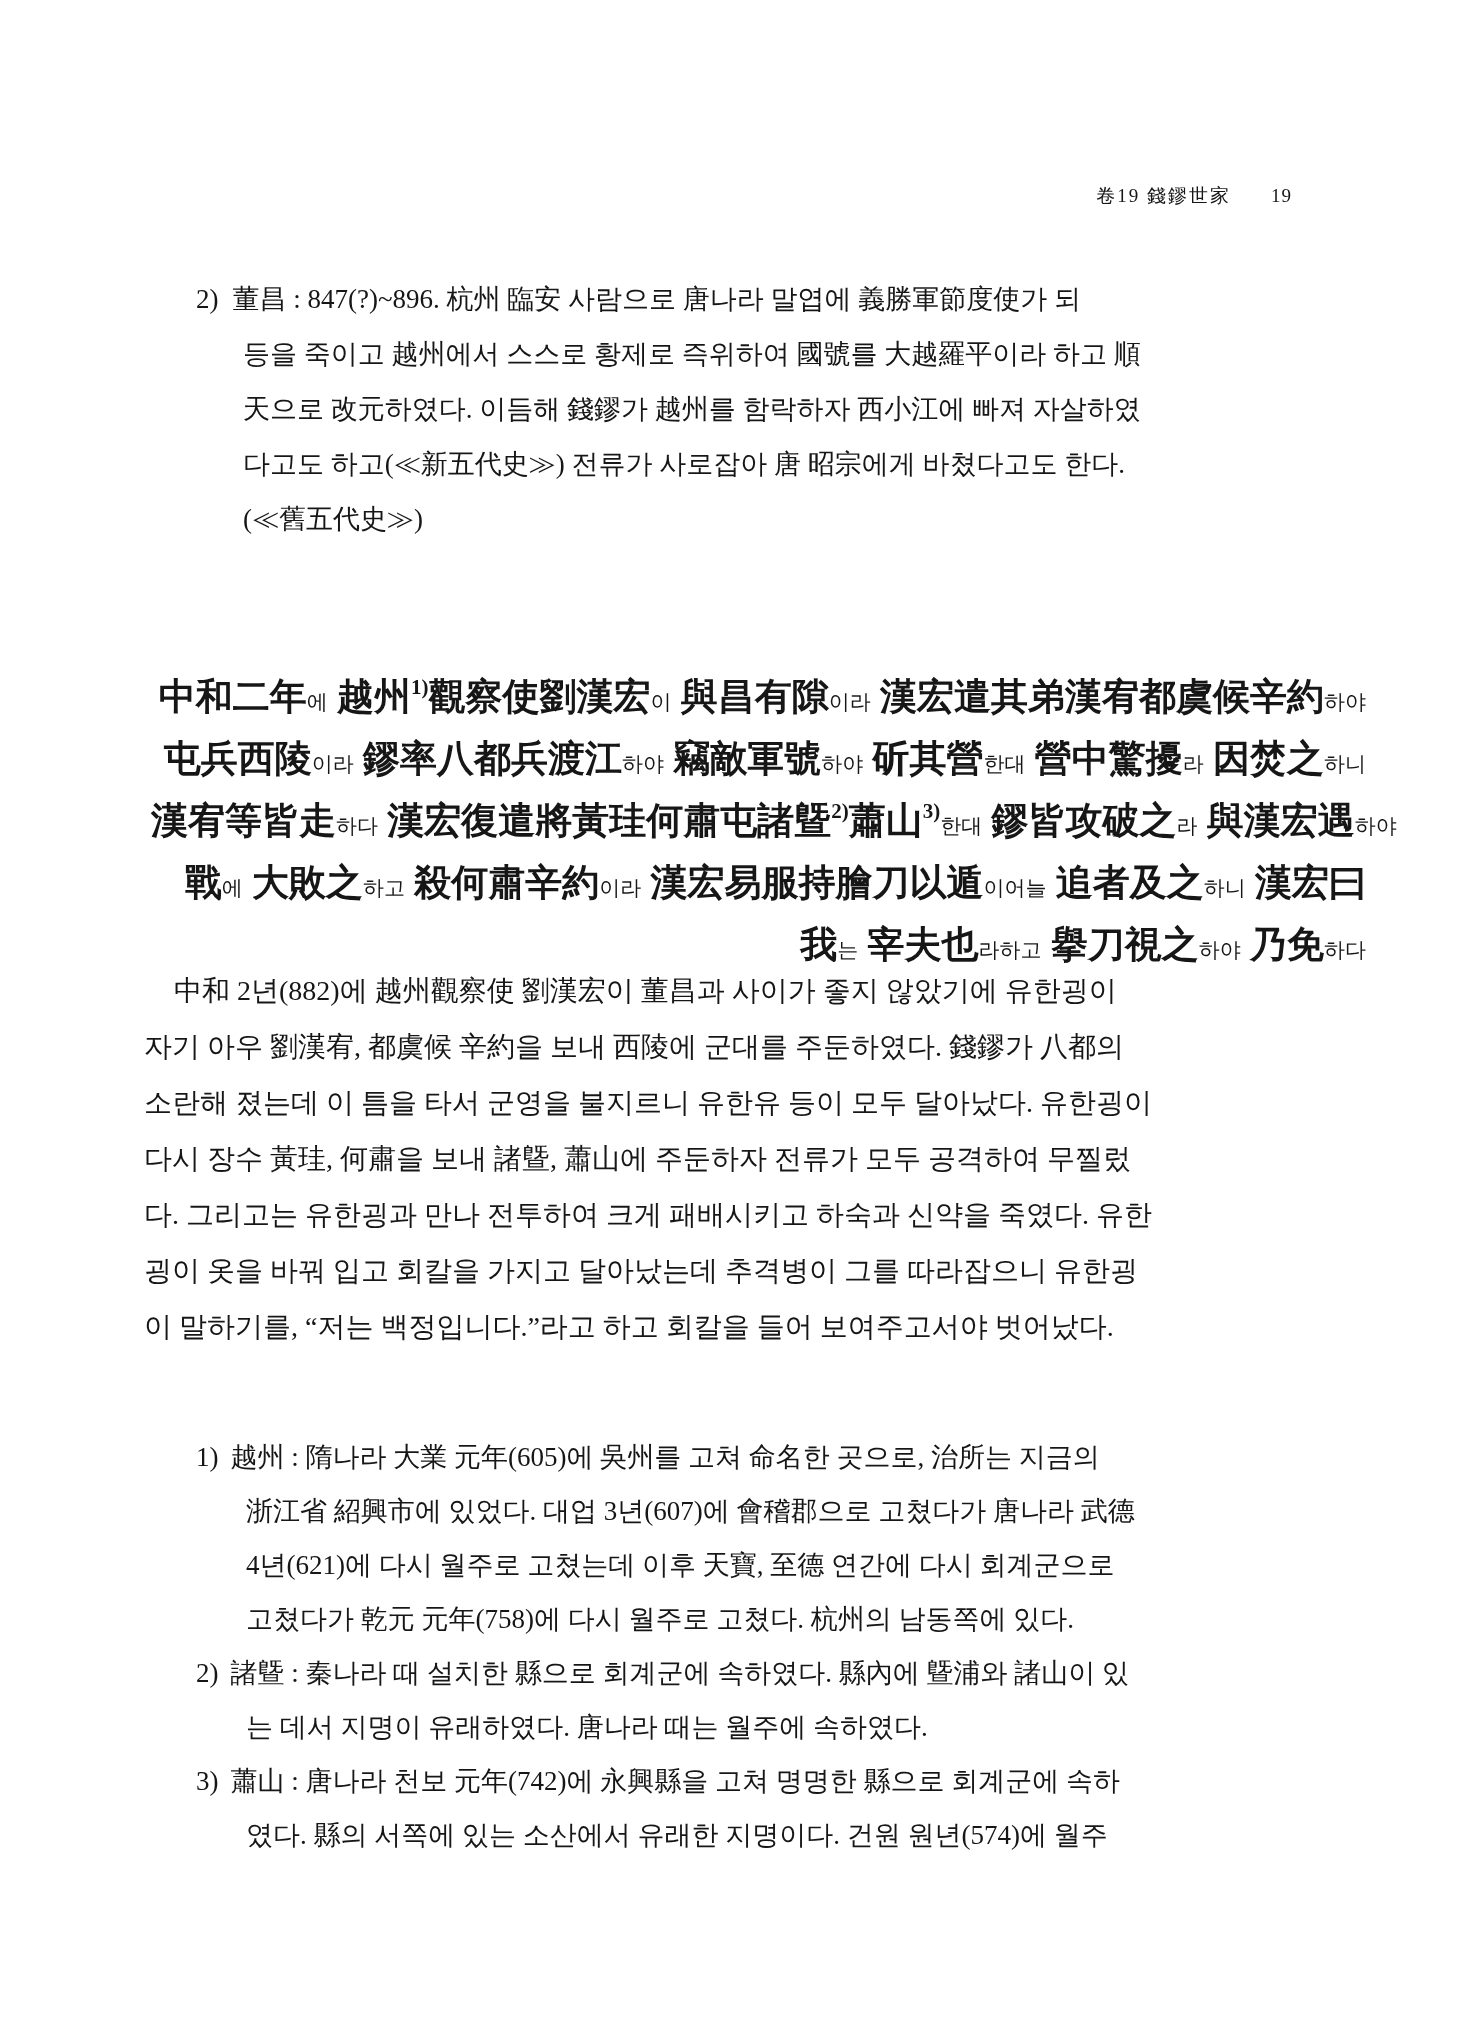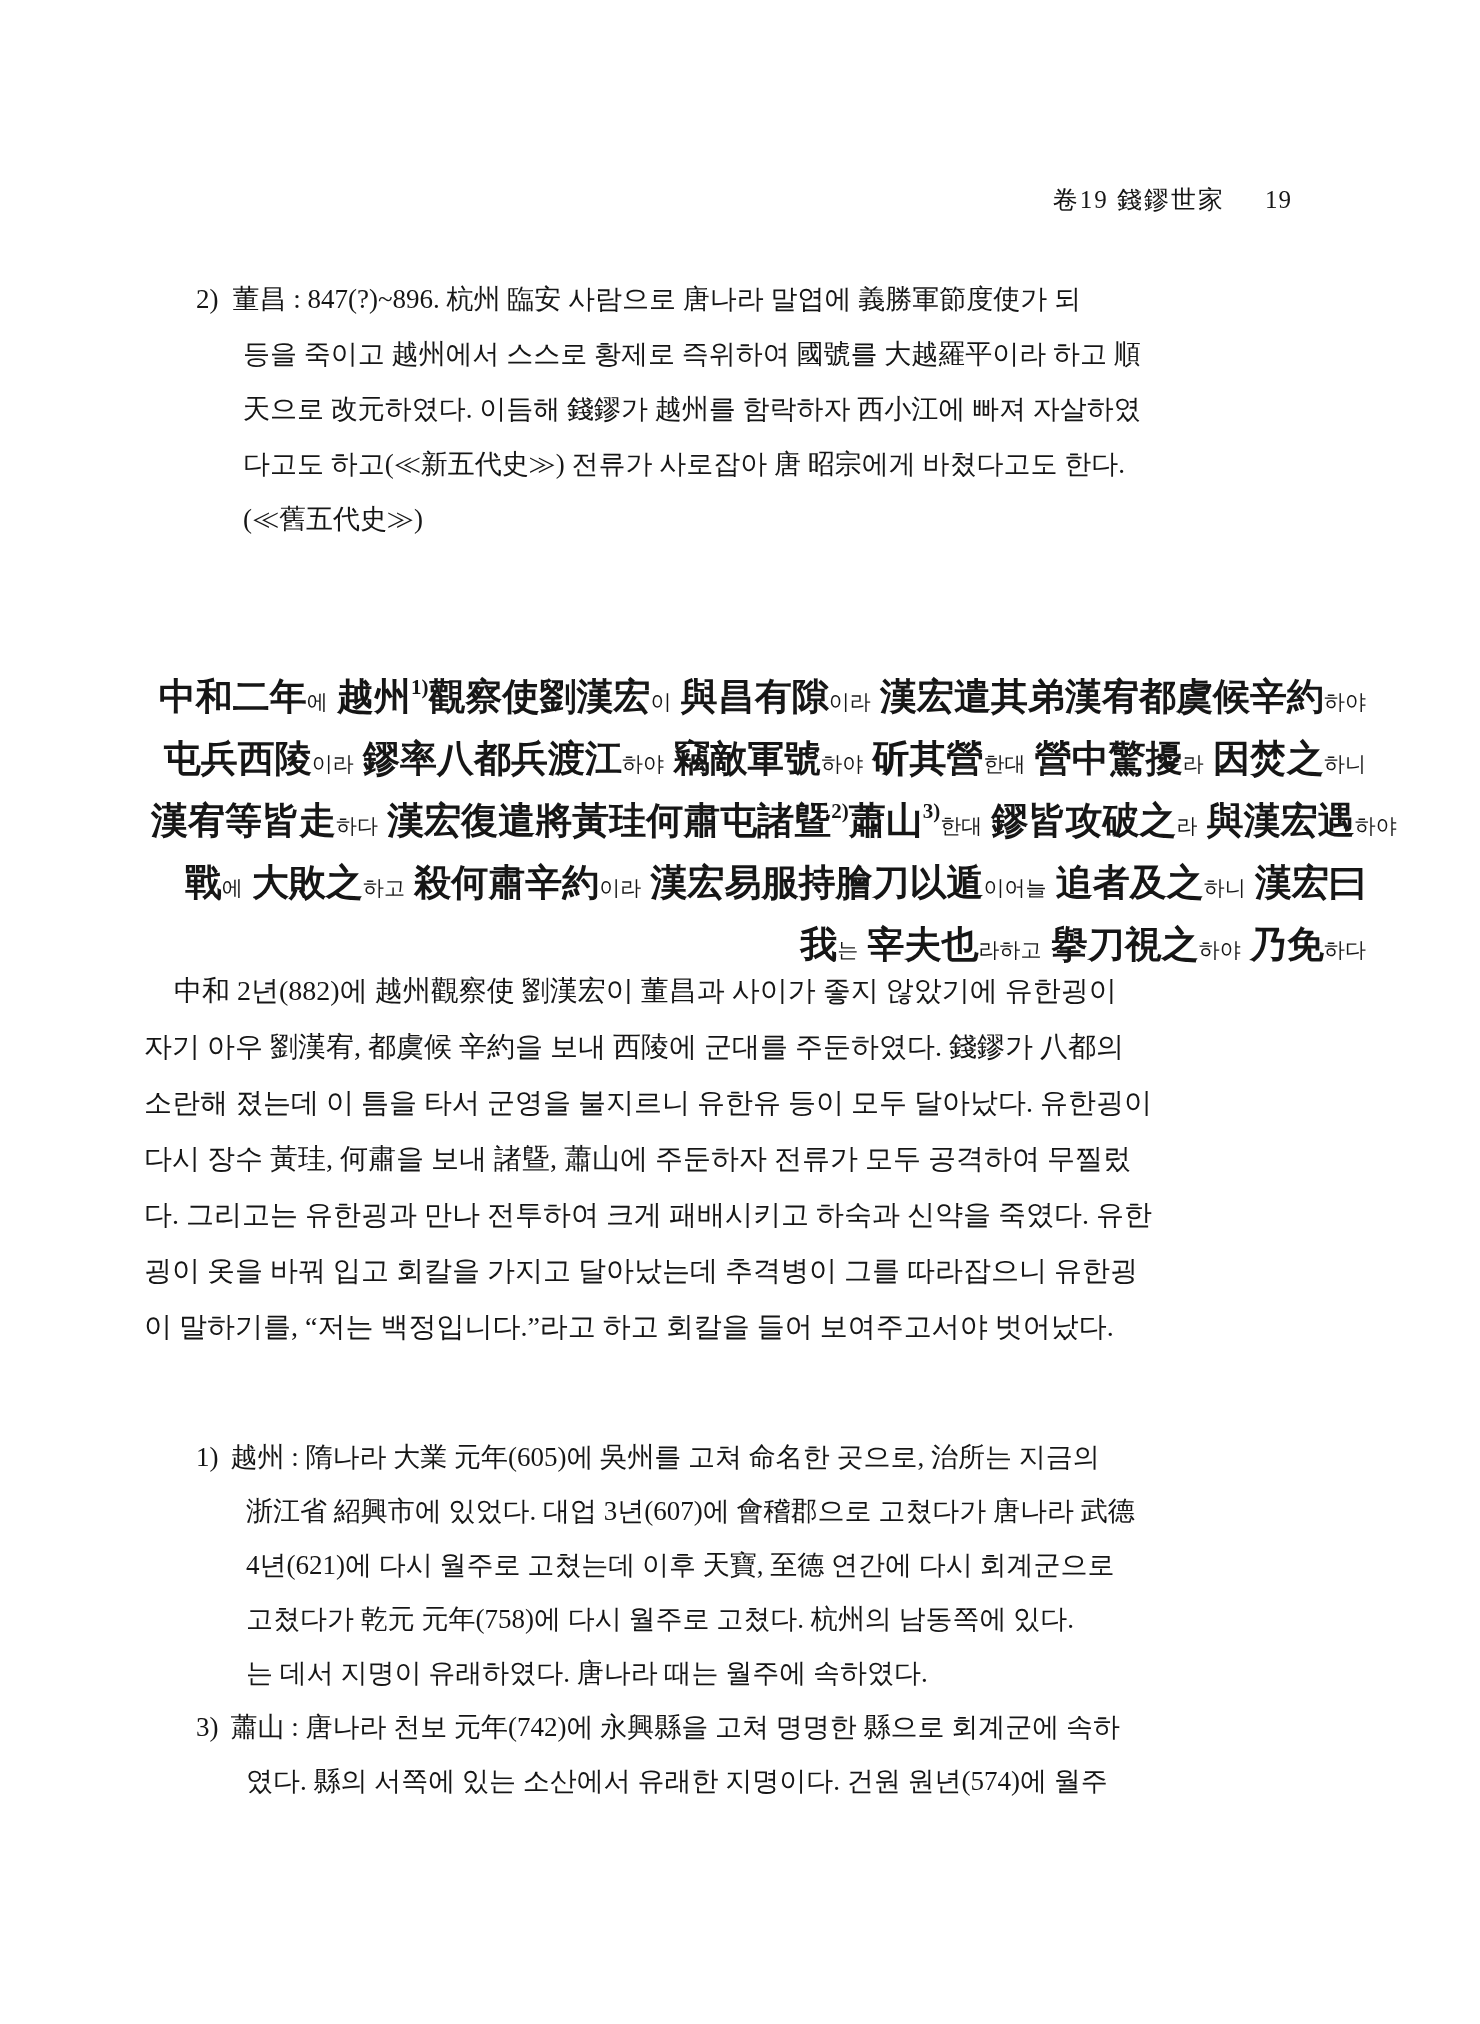--- a/index.html
+++ b/index.html
@@ -3,21 +3,21 @@
 <meta charset="utf-8">
 <style>
   html,body{margin:0;padding:0;background:#ffffff;}
   .page{
     position:relative;width:1480px;height:2024px;background:#ffffff;
     color:#161616;font-family:"Liberation Serif","DejaVu Serif",serif;
     overflow:hidden;
   }
   .running-header{
     position:absolute;top:183px;left:0;width:1292px;text-align:right;
-    font-size:25px;letter-spacing:2px;white-space:nowrap;
+    font-size:19px;letter-spacing:2px;white-space:nowrap;
   }
   .rh-page{margin-left:40px;letter-spacing:1px;}
 
   .note-block{
     position:absolute;top:272px;left:196px;width:1110px;
     font-size:27px;line-height:55px;
   }
   .note-line{white-space:nowrap;}
   .note-line .marker{margin-right:14px;}
   .note-line.cont{padding-left:47px;}
@@ -77,17 +77,18 @@
       <div class="tr-line">다. 그리고는 유한굉과 만나 전투하여 크게 패배시키고 하숙과 신약을 죽였다. 유한</div>
       <div class="tr-line">굉이 옷을 바꿔 입고 회칼을 가지고 달아났는데 추격병이 그를 따라잡으니 유한굉</div>
       <div class="tr-line">이 말하기를, “저는 백정입니다.”라고 하고 회칼을 들어 보여주고서야 벗어났다.</div>
     </div>
 
   <div class="footnotes-block" id="footnotes">
       <div class="fn-line"><span class="marker">1)</span><span>越州 : 隋나라 大業 元年(605)에 吳州를 고쳐 命名한 곳으로, 治所는 지금의</span></div>
       <div class="fn-line cont"><span>浙江省 紹興市에 있었다. 대업 3년(607)에 會稽郡으로 고쳤다가 唐나라 武德</span></div>
       <div class="fn-line cont"><span>4년(621)에 다시 월주로 고쳤는데 이후 天寶, 至德 연간에 다시 회계군으로</span></div>
       <div class="fn-line cont"><span>고쳤다가 乾元 元年(758)에 다시 월주로 고쳤다. 杭州의 남동쪽에 있다.</span></div>
+      <div class="fn-line"><span class="marker">2)</span><span>諸曁 : 秦나라 때 설치한 縣으로 회계군에 속하였다. 縣內에 曁浦와 諸山이 있</span></div>
       <div class="fn-line cont"><span>는 데서 지명이 유래하였다. 唐나라 때는 월주에 속하였다.</span></div>
       <div class="fn-line"><span class="marker">3)</span><span>蕭山 : 唐나라 천보 元年(742)에 永興縣을 고쳐 명명한 縣으로 회계군에 속하</span></div>
       <div class="fn-line cont"><span>였다. 縣의 서쪽에 있는 소산에서 유래한 지명이다. 건원 원년(574)에 월주</span></div>
     </div>
 </div>
 
 </body></html>

